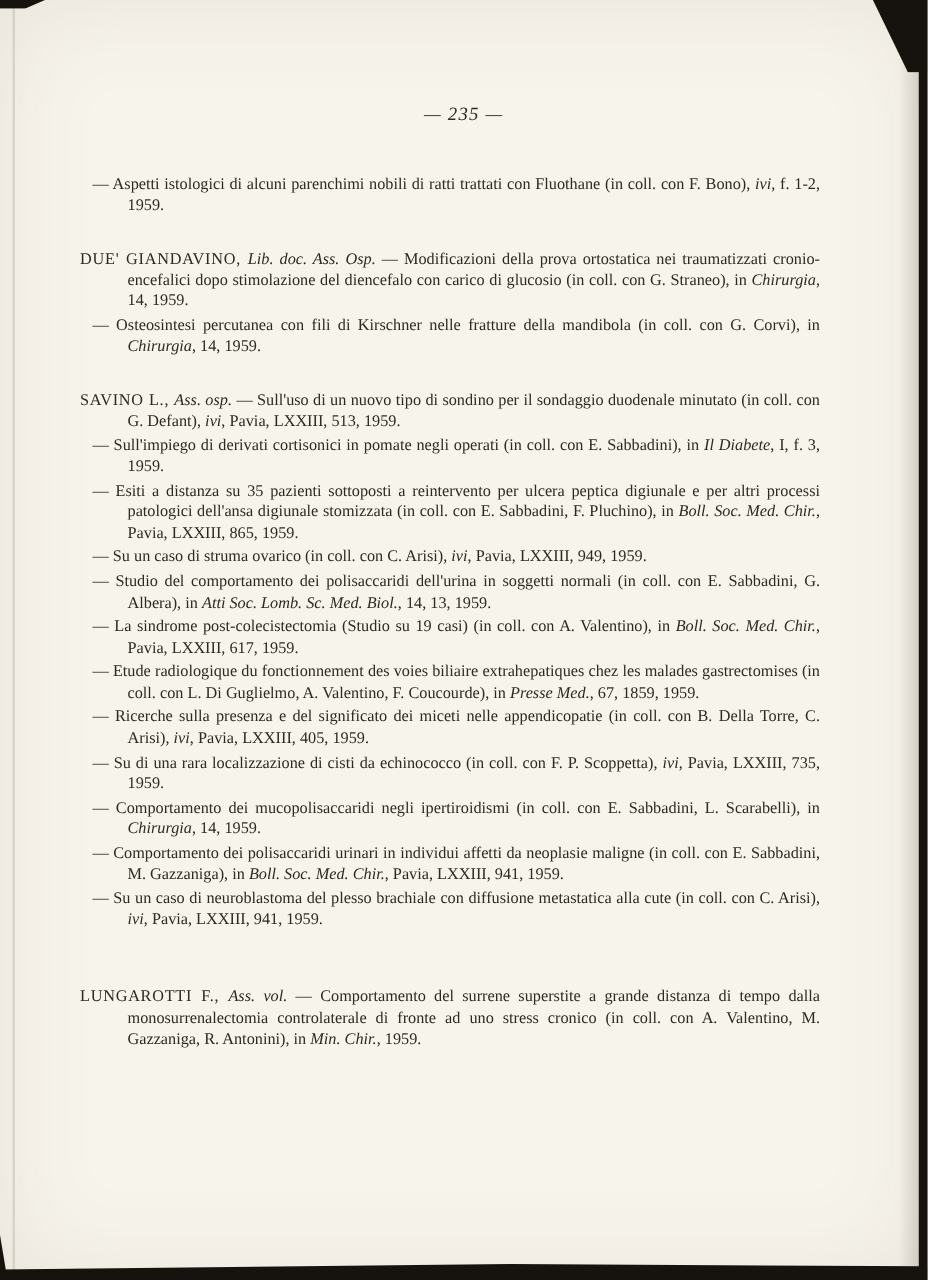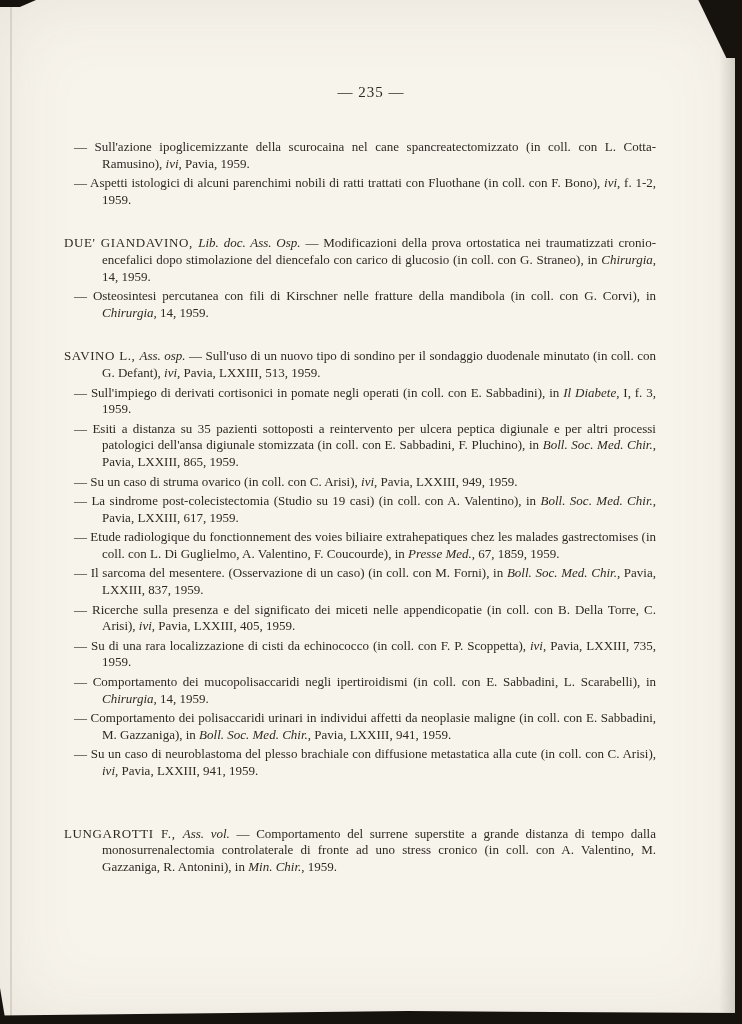--- a/index.html
+++ b/index.html
@@ -17,20 +17,21 @@
     box-sizing: border-box;
     padding-top: 84px;
   }
   .page-number {
     margin: 0;
     text-align: center;
     font-size: 15px;
     letter-spacing: 1px;
     font-weight: normal;
     color: var(--ink, #2e2a23);
+    font-style: italic;
   }
   .bibliography {
     margin: 38px 86px 0 64px;
     color: var(--ink, #2e2a23);
     font-size: 13px;
     line-height: 16.6px;
     text-align: justify;
     hyphens: none;
   }
   .bib-section { margin: 0; }
@@ -70,35 +71,34 @@
   }
 </style>
 </head>
 <body>
 
 <div class="scan">
   <div class="paper">
     <p class="page-number">— 235 —</p>
     <div class="bibliography">
         <section class="bib-section">
-          <p class="bib-entry dash-entry"><span>— Sull'azione ipoglicemizzante della scurocaina nel cane spancreatectomizzato (in coll. con L. Cotta-Ramusino), </span><span class="it">ivi</span><span>, Pavia, 1959.</span></p>
           <p class="bib-entry dash-entry"><span>— Aspetti istologici di alcuni parenchimi nobili di ratti trattati con Fluothane (in coll. con F. Bono), </span><span class="it">ivi</span><span>, f. 1-2, 1959.</span></p>
         </section>
         <section class="bib-section">
           <p class="bib-entry author-entry"><span class="author-name">DUE' GIANDAVINO, </span><span class="it">Lib. doc. Ass. Osp.</span><span> — Modificazioni della prova ortostatica nei traumatizzati cronio-encefalici dopo stimolazione del diencefalo con carico di glucosio (in coll. con G. Straneo), in </span><span class="it">Chirurgia</span><span>, 14, 1959.</span></p>
           <p class="bib-entry dash-entry"><span>— Osteosintesi percutanea con fili di Kirschner nelle fratture della mandibola (in coll. con G. Corvi), in </span><span class="it">Chirurgia</span><span>, 14, 1959.</span></p>
         </section>
         <section class="bib-section">
           <p class="bib-entry author-entry"><span class="author-name">SAVINO L., </span><span class="it">Ass. osp.</span><span> — Sull'uso di un nuovo tipo di sondino per il sondaggio duodenale minutato (in coll. con G. Defant), </span><span class="it">ivi</span><span>, Pavia, LXXIII, 513, 1959.</span></p>
           <p class="bib-entry dash-entry"><span>— Sull'impiego di derivati cortisonici in pomate negli operati (in coll. con E. Sabbadini), in </span><span class="it">Il Diabete</span><span>, I, f. 3, 1959.</span></p>
           <p class="bib-entry dash-entry"><span>— Esiti a distanza su 35 pazienti sottoposti a reintervento per ulcera peptica digiunale e per altri processi patologici dell'ansa digiunale stomizzata (in coll. con E. Sabbadini, F. Pluchino), in </span><span class="it">Boll. Soc. Med. Chir.</span><span>, Pavia, LXXIII, 865, 1959.</span></p>
           <p class="bib-entry dash-entry"><span>— Su un caso di struma ovarico (in coll. con C. Arisi), </span><span class="it">ivi</span><span>, Pavia, LXXIII, 949, 1959.</span></p>
+          <p class="bib-entry dash-entry"><span>— Studio del comportamento dei polisaccaridi dell'urina in soggetti normali (in coll. con E. Sabbadini, G. Albera), in </span><span class="it">Atti Soc. Lomb. Sc. Med. Biol.</span><span>, 14, 13, 1959.</span></p>
           <p class="bib-entry dash-entry"><span>— La sindrome post-colecistectomia (Studio su 19 casi) (in coll. con A. Valentino), in </span><span class="it">Boll. Soc. Med. Chir.</span><span>, Pavia, LXXIII, 617, 1959.</span></p>
           <p class="bib-entry dash-entry"><span>— Etude radiologique du fonctionnement des voies biliaire extrahepatiques chez les malades gastrectomises (in coll. con L. Di Guglielmo, A. Valentino, F. Coucourde), in </span><span class="it">Presse Med.</span><span>, 67, 1859, 1959.</span></p>
-          <p class="bib-entry dash-entry"><span>— Il sarcoma del mesentere. (Osservazione di un caso) (in coll. con M. Forni), in </span><span class="it">Boll. Soc. Med. Chir.</span><span>, Pavia, LXXIII, 837, 1959.</span></p>
           <p class="bib-entry dash-entry"><span>— Ricerche sulla presenza e del significato dei miceti nelle appendicopatie (in coll. con B. Della Torre, C. Arisi), </span><span class="it">ivi</span><span>, Pavia, LXXIII, 405, 1959.</span></p>
           <p class="bib-entry dash-entry"><span>— Su di una rara localizzazione di cisti da echinococco (in coll. con F. P. Scoppetta), </span><span class="it">ivi</span><span>, Pavia, LXXIII, 735, 1959.</span></p>
           <p class="bib-entry dash-entry"><span>— Comportamento dei mucopolisaccaridi negli ipertiroidismi (in coll. con E. Sabbadini, L. Scarabelli), in </span><span class="it">Chirurgia</span><span>, 14, 1959.</span></p>
           <p class="bib-entry dash-entry"><span>— Comportamento dei polisaccaridi urinari in individui affetti da neoplasie maligne (in coll. con E. Sabbadini, M. Gazzaniga), in </span><span class="it">Boll. Soc. Med. Chir.</span><span>, Pavia, LXXIII, 941, 1959.</span></p>
           <p class="bib-entry dash-entry"><span>— Su un caso di neuroblastoma del plesso brachiale con diffusione metastatica alla cute (in coll. con C. Arisi), </span><span class="it">ivi</span><span>, Pavia, LXXIII, 941, 1959.</span></p>
         </section>
         <section class="bib-section">
           <p class="bib-entry author-entry"><span class="author-name">LUNGAROTTI F., </span><span class="it">Ass. vol.</span><span> — Comportamento del surrene superstite a grande distanza di tempo dalla monosurrenalectomia controlaterale di fronte ad uno stress cronico (in coll. con A. Valentino, M. Gazzaniga, R. Antonini), in </span><span class="it">Min. Chir.</span><span>, 1959.</span></p>
         </section>
       </div>

